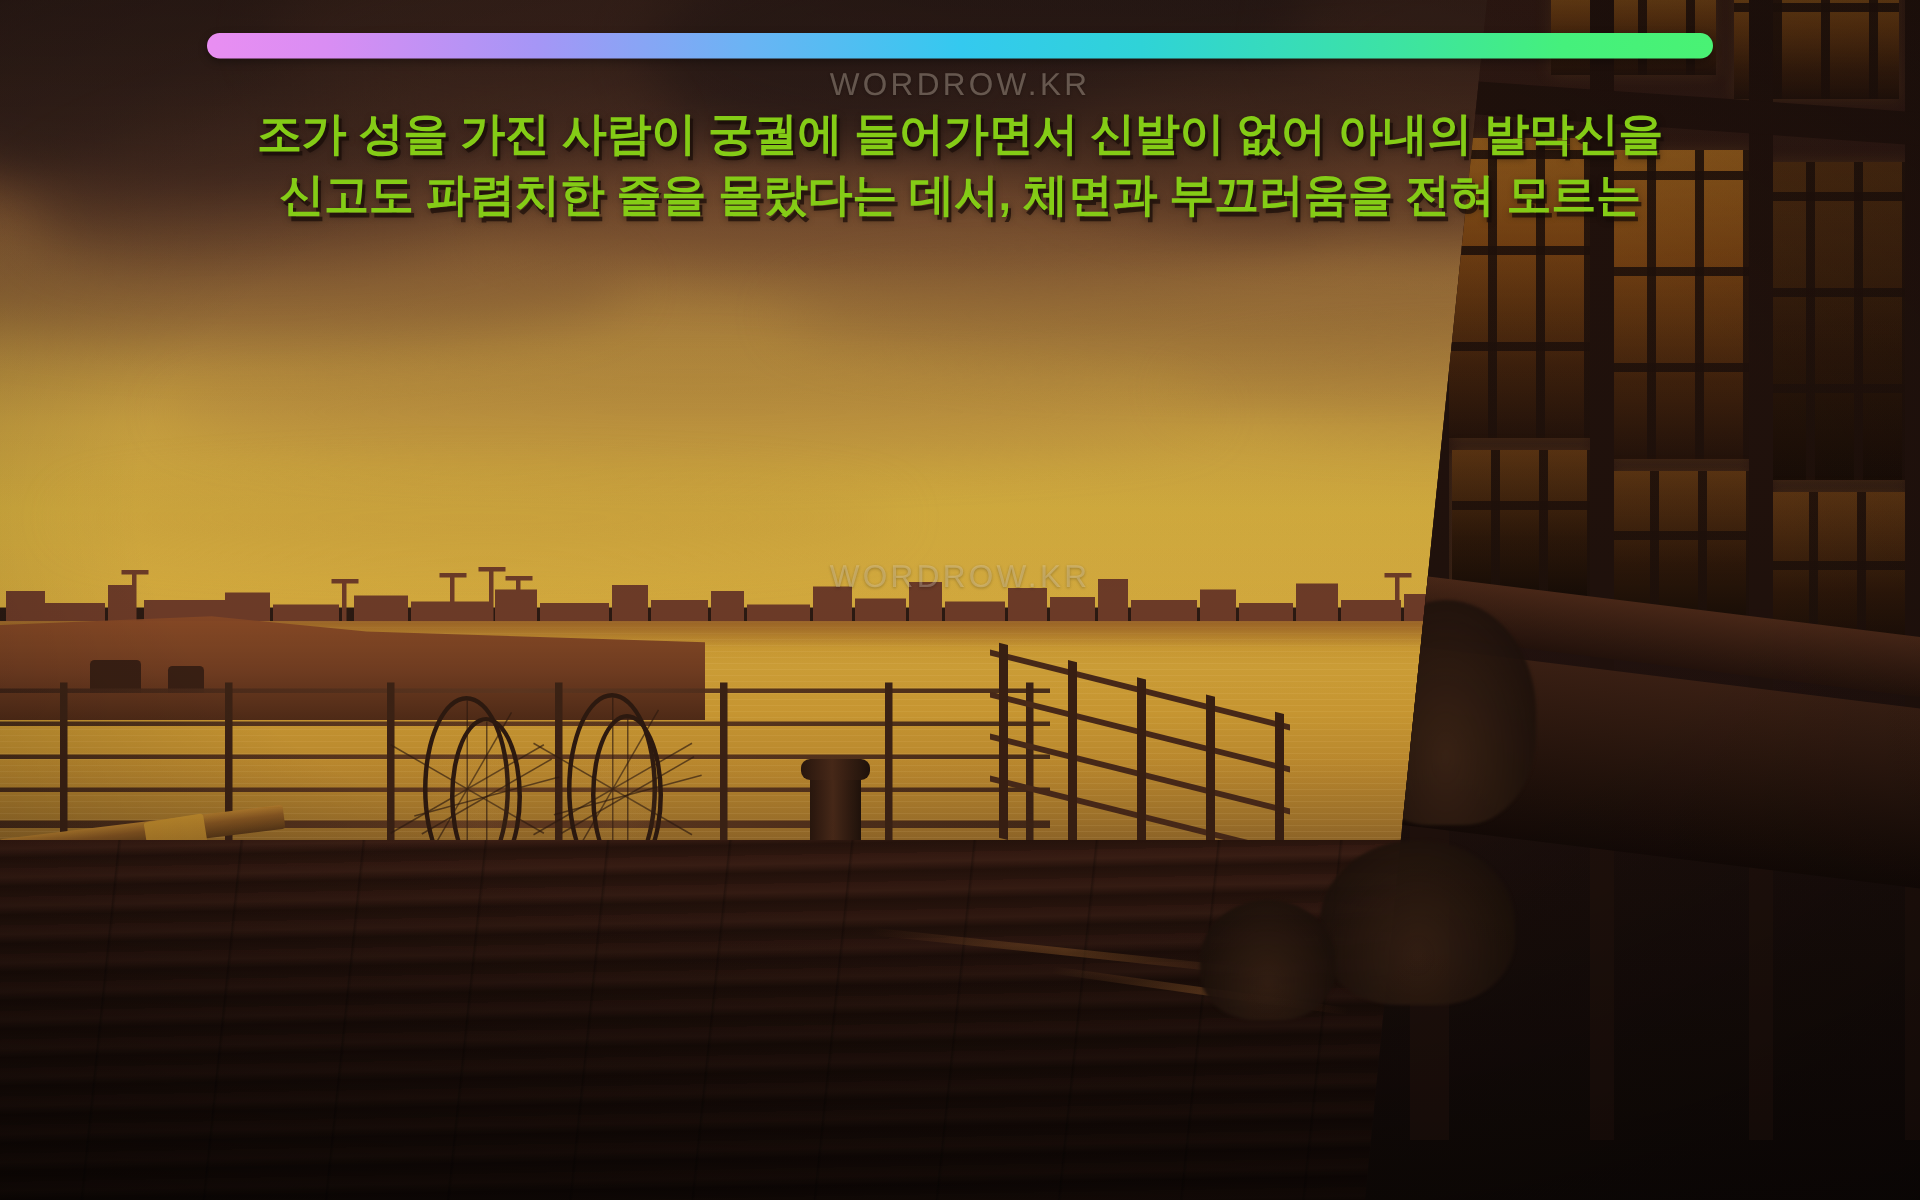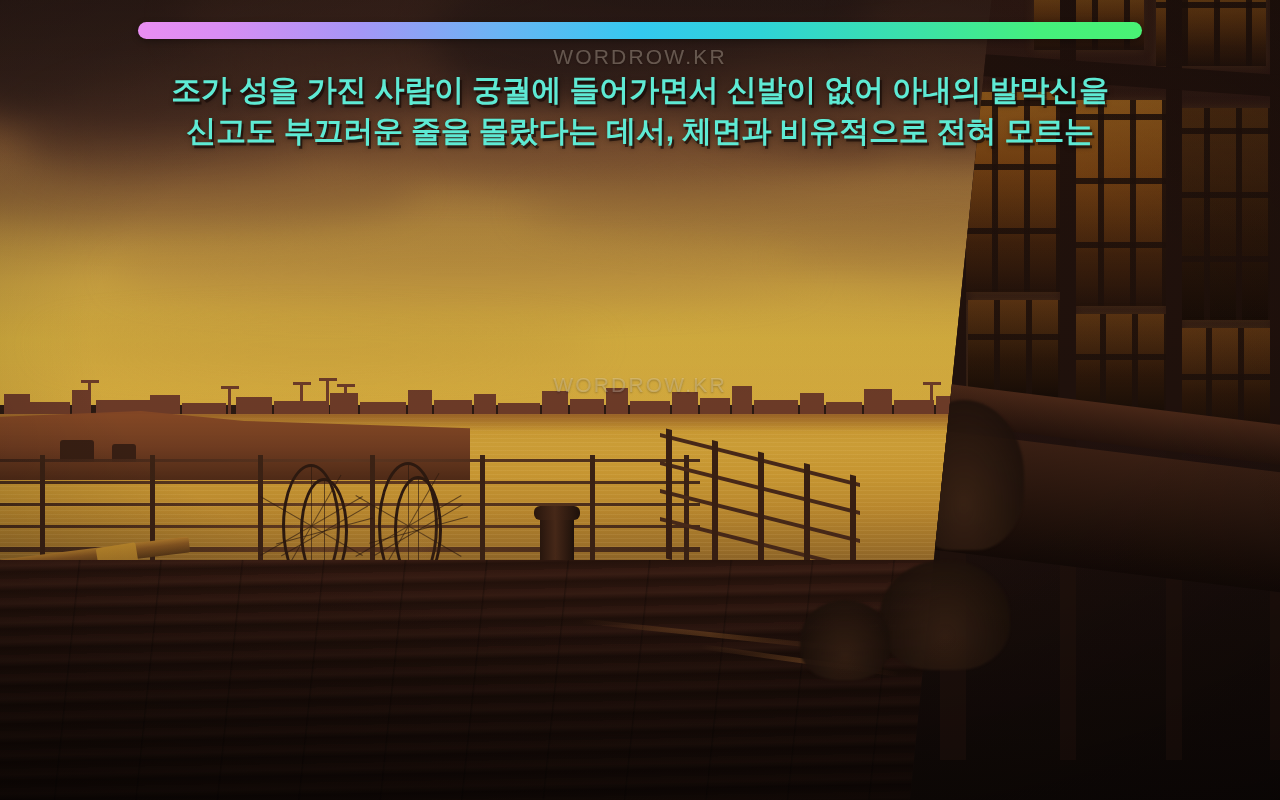--- a/index.html
+++ b/index.html
@@ -333,21 +333,21 @@
       #45f07c 90%,
       #49f274 100%);
     box-shadow: 0 2px 6px rgba(0,0,0,.35);
   }
   .definition {
     margin: 30px auto 0;
     width: 1010px;
     font-size: 30px;
     line-height: 1.38;
     font-weight: 700;
-    color: #5eead4;
+    color: #84cc16;
     text-shadow:
       2px 3px 0 rgba(25,12,8,.72),
       1px 2px 5px rgba(0,0,0,.5);
     letter-spacing: -0.2px;
   }
   .definition .dline { display: block; white-space: nowrap; }
 </style>
 </head>
 <body>
 
@@ -513,17 +513,17 @@
 
   <div class="overlay">
 
 
     <div class="divider-wrap">
       <div class="divider"></div>
     </div>
 
     <div class="definition">
       <span class="dline">조가 성을 가진 사람이 궁궐에 들어가면서 신발이 없어 아내의 발막신을</span>
-      <span class="dline">신고도 부끄러운 줄을 몰랐다는 데서, 체면과 비유적으로 전혀 모르는</span>
+      <span class="dline">신고도 파렴치한 줄을 몰랐다는 데서, 체면과 부끄러움을 전혀 모르는</span>
     </div>
 
   </div>
 </div>
 
 </body></html>

